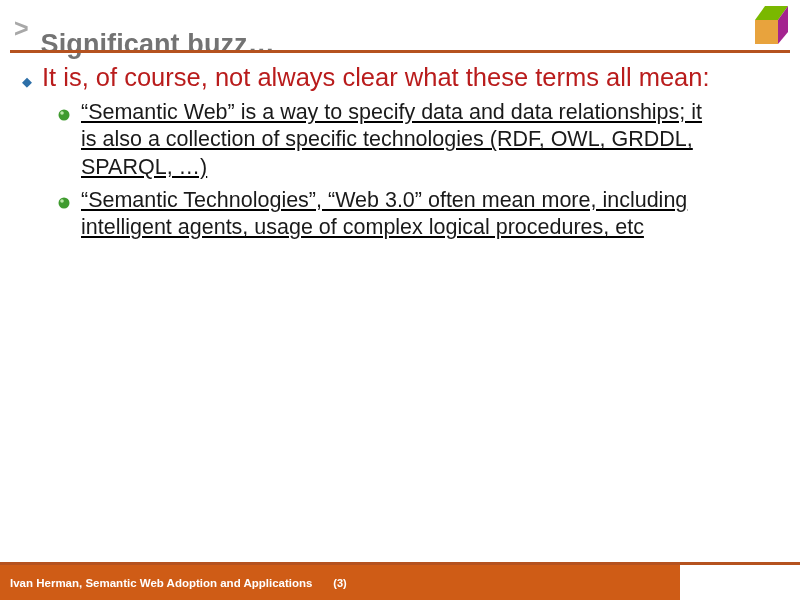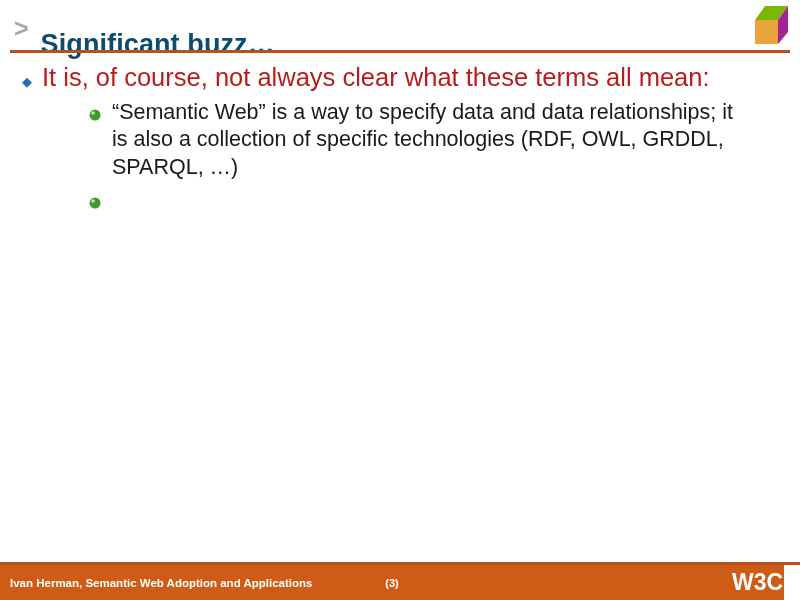--- a/index.html
+++ b/index.html
@@ -32,21 +32,21 @@
   .header-marker {
     font-size: 25px;
     font-weight: bold;
     color: #a8a8a8;
     margin-left: 14px;
     line-height: 1;
   }
   .header-title {
     font-size: 27px;
     font-weight: bold;
-    color: #0c4a6e;
+    color: #737373;
     margin-left: 12px;
     letter-spacing: 0.1px;
     white-space: nowrap;
     margin-top: 32px;
   }
   .header-rule {
     position: absolute;
     left: 10px;
     top: 50px;
     width: 780px;
@@ -86,21 +86,22 @@
     font-size: 13px;
     line-height: 1;
   }
   .l1-text {
     font-size: 25.5px;
     color: #b91c1c;
     line-height: 1.22;
     max-width: 720px;
   }
   .l2-group {
-    padding-left: 88px;
+    padding-left: 57px;
+    text-decoration: underline;
   }
   .l2 {
     display: flex;
     align-items: flex-start;
     margin-bottom: 6px;
   }
   .l2-bullet {
     flex: 0 0 auto;
     width: 14px;
     height: 14px;
@@ -120,21 +121,21 @@
     left: 0;
     top: 562px;
     width: 800px;
     height: 3px;
     background: #b5521f;
   }
   .footer-bar {
     position: absolute;
     left: 0;
     top: 565px;
-    width: 784px;
+    width: 680px;
     height: 35px;
     background: #cf5c16;
     display: flex;
     align-items: center;
   }
   .footer-text {
     color: #ffffff;
     font-size: 11.5px;
     font-weight: bold;
     margin-left: 10px;
@@ -189,20 +190,21 @@
           <circle cx="5" cy="5" r="1.8" fill="#b9e6a8"></circle>
         </svg>
         <div class="l2-text">“Semantic Web” is a way to specify data and data relationships; it is also a collection of specific technologies (RDF, OWL, GRDDL, SPARQL, …)</div>
       </div>
 
       <div class="l2">
         <svg class="l2-bullet" viewBox="0 0 14 14">
           <circle cx="7" cy="7" r="5.5" fill="#3f9b2f"></circle>
           <circle cx="5" cy="5" r="1.8" fill="#b9e6a8"></circle>
         </svg>
+        <div class="l2-text">“Semantic Technologies”, “Web 3.0” often mean more, including intelligent agents, usage of complex logical procedures, etc</div>
       </div>
 
     </div>
   </div>
 
   <div class="footer-rule"></div>
   <div class="footer-bar">
     <span class="footer-text">Ivan Herman, Semantic Web Adoption and Applications</span>
     <span class="footer-page">(3)</span>
   </div>

